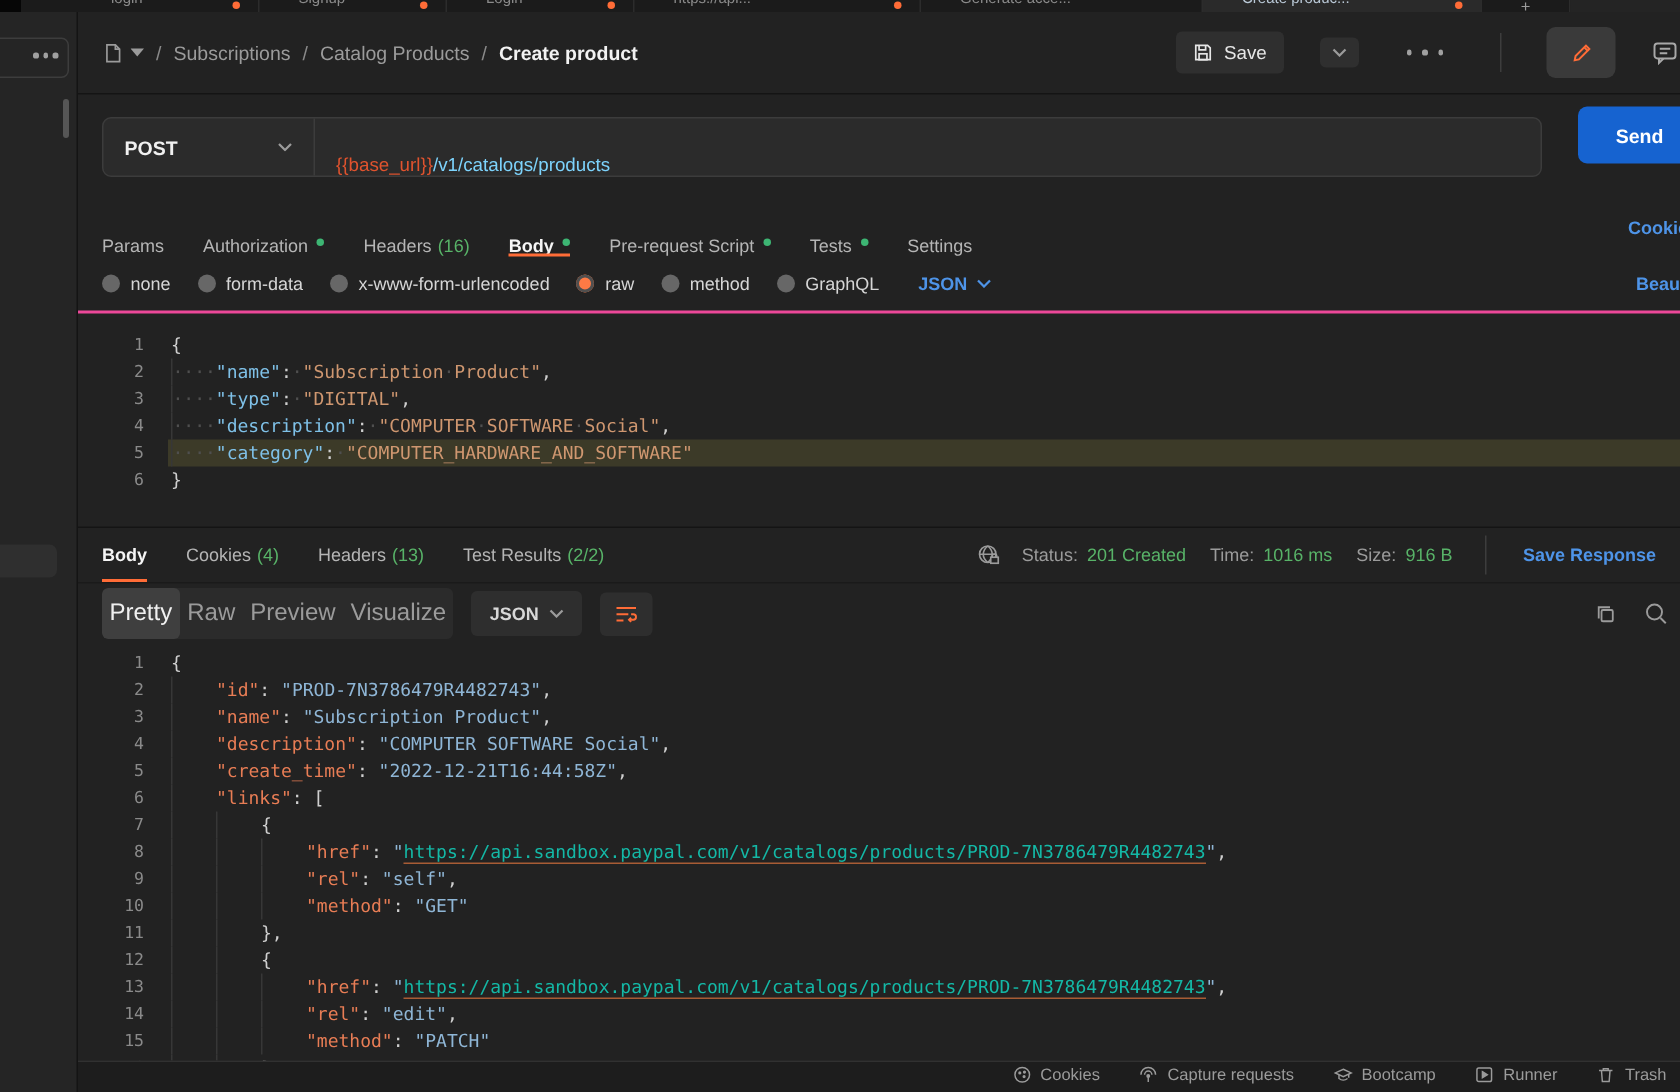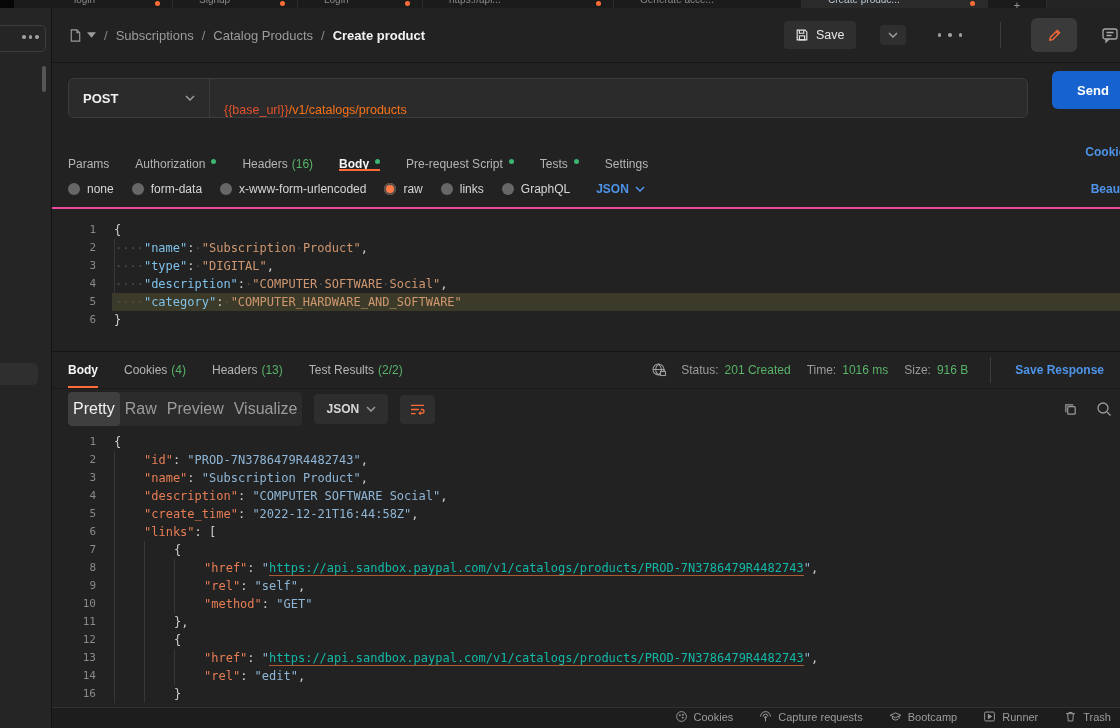--- a/index.html
+++ b/index.html
@@ -49,21 +49,21 @@
   .comment-btn{margin-right:-15px;color:#a8a8a8}
 
   
   .url-row{height:54px;padding:8px 16px;position:relative;display:flex;align-items:center}
   .url-box{flex:1;margin-right:76px;height:38px;display:flex;align-items:flex-end;
            background:#2b2b2b;border:1px solid #3c3c3c;border-radius:6px}
   .method{width:112px;flex:none;display:flex;align-items:center;justify-content:space-between;
           padding:0 14px;font-weight:bold;font-size:13px;color:#f0f0f0;border-right:1px solid #3c3c3c;height:100%}
   .url-text{margin-left:14px;font-size:12.5px;white-space:nowrap}
   .url-var{color:#e0532e}
-  .url-path{color:#f97316}
+  .url-path{color:#7dd3fc}
   .send-btn{position:absolute;right:-14px;top:8px;width:82px;height:38px;background:#1663d0;border-radius:6px;
             color:#fff;font-weight:bold;font-size:13px;display:flex;align-items:center;justify-content:center}
 
   
   .req-tabs{height:38px;display:flex;align-items:flex-end;gap:26px;padding:0 16px;position:relative}
   .rtab{position:relative;display:flex;align-items:center;color:#b5b5b5;font-size:12px;cursor:pointer}
   .rtab.on{color:#f5f5f5;font-weight:bold}
   .rtab.on::after{content:'';position:absolute;left:0;right:0;bottom:0;height:2px;background:#ff6c37}
   .cnt{color:#58b368;margin-left:4px}
   .gdot{width:5px;height:5px;border-radius:50%;background:#3db573;margin-left:6px;transform:translateY(-3px)}
@@ -293,21 +293,21 @@
           <div class="mode">
             <span class="radio"></span>
             <span>x-www-form-urlencoded</span>
           </div>
           <div class="mode sel">
             <span class="radio"></span>
             <span>raw</span>
           </div>
           <div class="mode">
             <span class="radio"></span>
-            <span>links</span>
+            <span>method</span>
           </div>
           <div class="mode">
             <span class="radio"></span>
             <span>GraphQL</span>
           </div>
         </div>
       <div class="lang">
         <span>JSON</span>
         <svg width="10" height="6" viewBox="0 0 10 6" fill="none" stroke="currentColor" stroke-width="1.5">
             <path d="M1 1l4 4 4-4"></path>
@@ -470,20 +470,24 @@
         </div>
         <div class="cl">
           <span class="ln">13</span>
           <span class="code"><span class="ind"></span><span class="ind"></span><span class="ind"></span><span class="tk-k">"href"</span><span class="tk-p">: </span><span class="tk-s">"</span><span class="tk-l">https://api.sandbox.paypal.com/v1/catalogs/products/PROD-7N3786479R4482743</span><span class="tk-s">"</span><span class="tk-p">,</span></span>
         </div>
         <div class="cl">
           <span class="ln">14</span>
           <span class="code"><span class="ind"></span><span class="ind"></span><span class="ind"></span><span class="tk-k">"rel"</span><span class="tk-p">: </span><span class="tk-s">"edit"</span><span class="tk-p">,</span></span>
         </div>
         <div class="cl">
+          <span class="ln">15</span>
+          <span class="code"><span class="ind"></span><span class="ind"></span><span class="ind"></span><span class="tk-k">"method"</span><span class="tk-p">: </span><span class="tk-s">"PATCH"</span></span>
+        </div>
+        <div class="cl">
           <span class="ln">16</span>
           <span class="code"><span class="ind"></span><span class="ind"></span><span class="tk-p">}</span></span>
         </div>
       </div>
 
     <div class="footer" id="footerBar">
         <div class="f-item">
           <span class="fi">
             <svg width="13" height="13" viewBox="0 0 16 16" fill="none" stroke="currentColor" stroke-width="1.2">
               <circle cx="8" cy="8" r="6"></circle>

